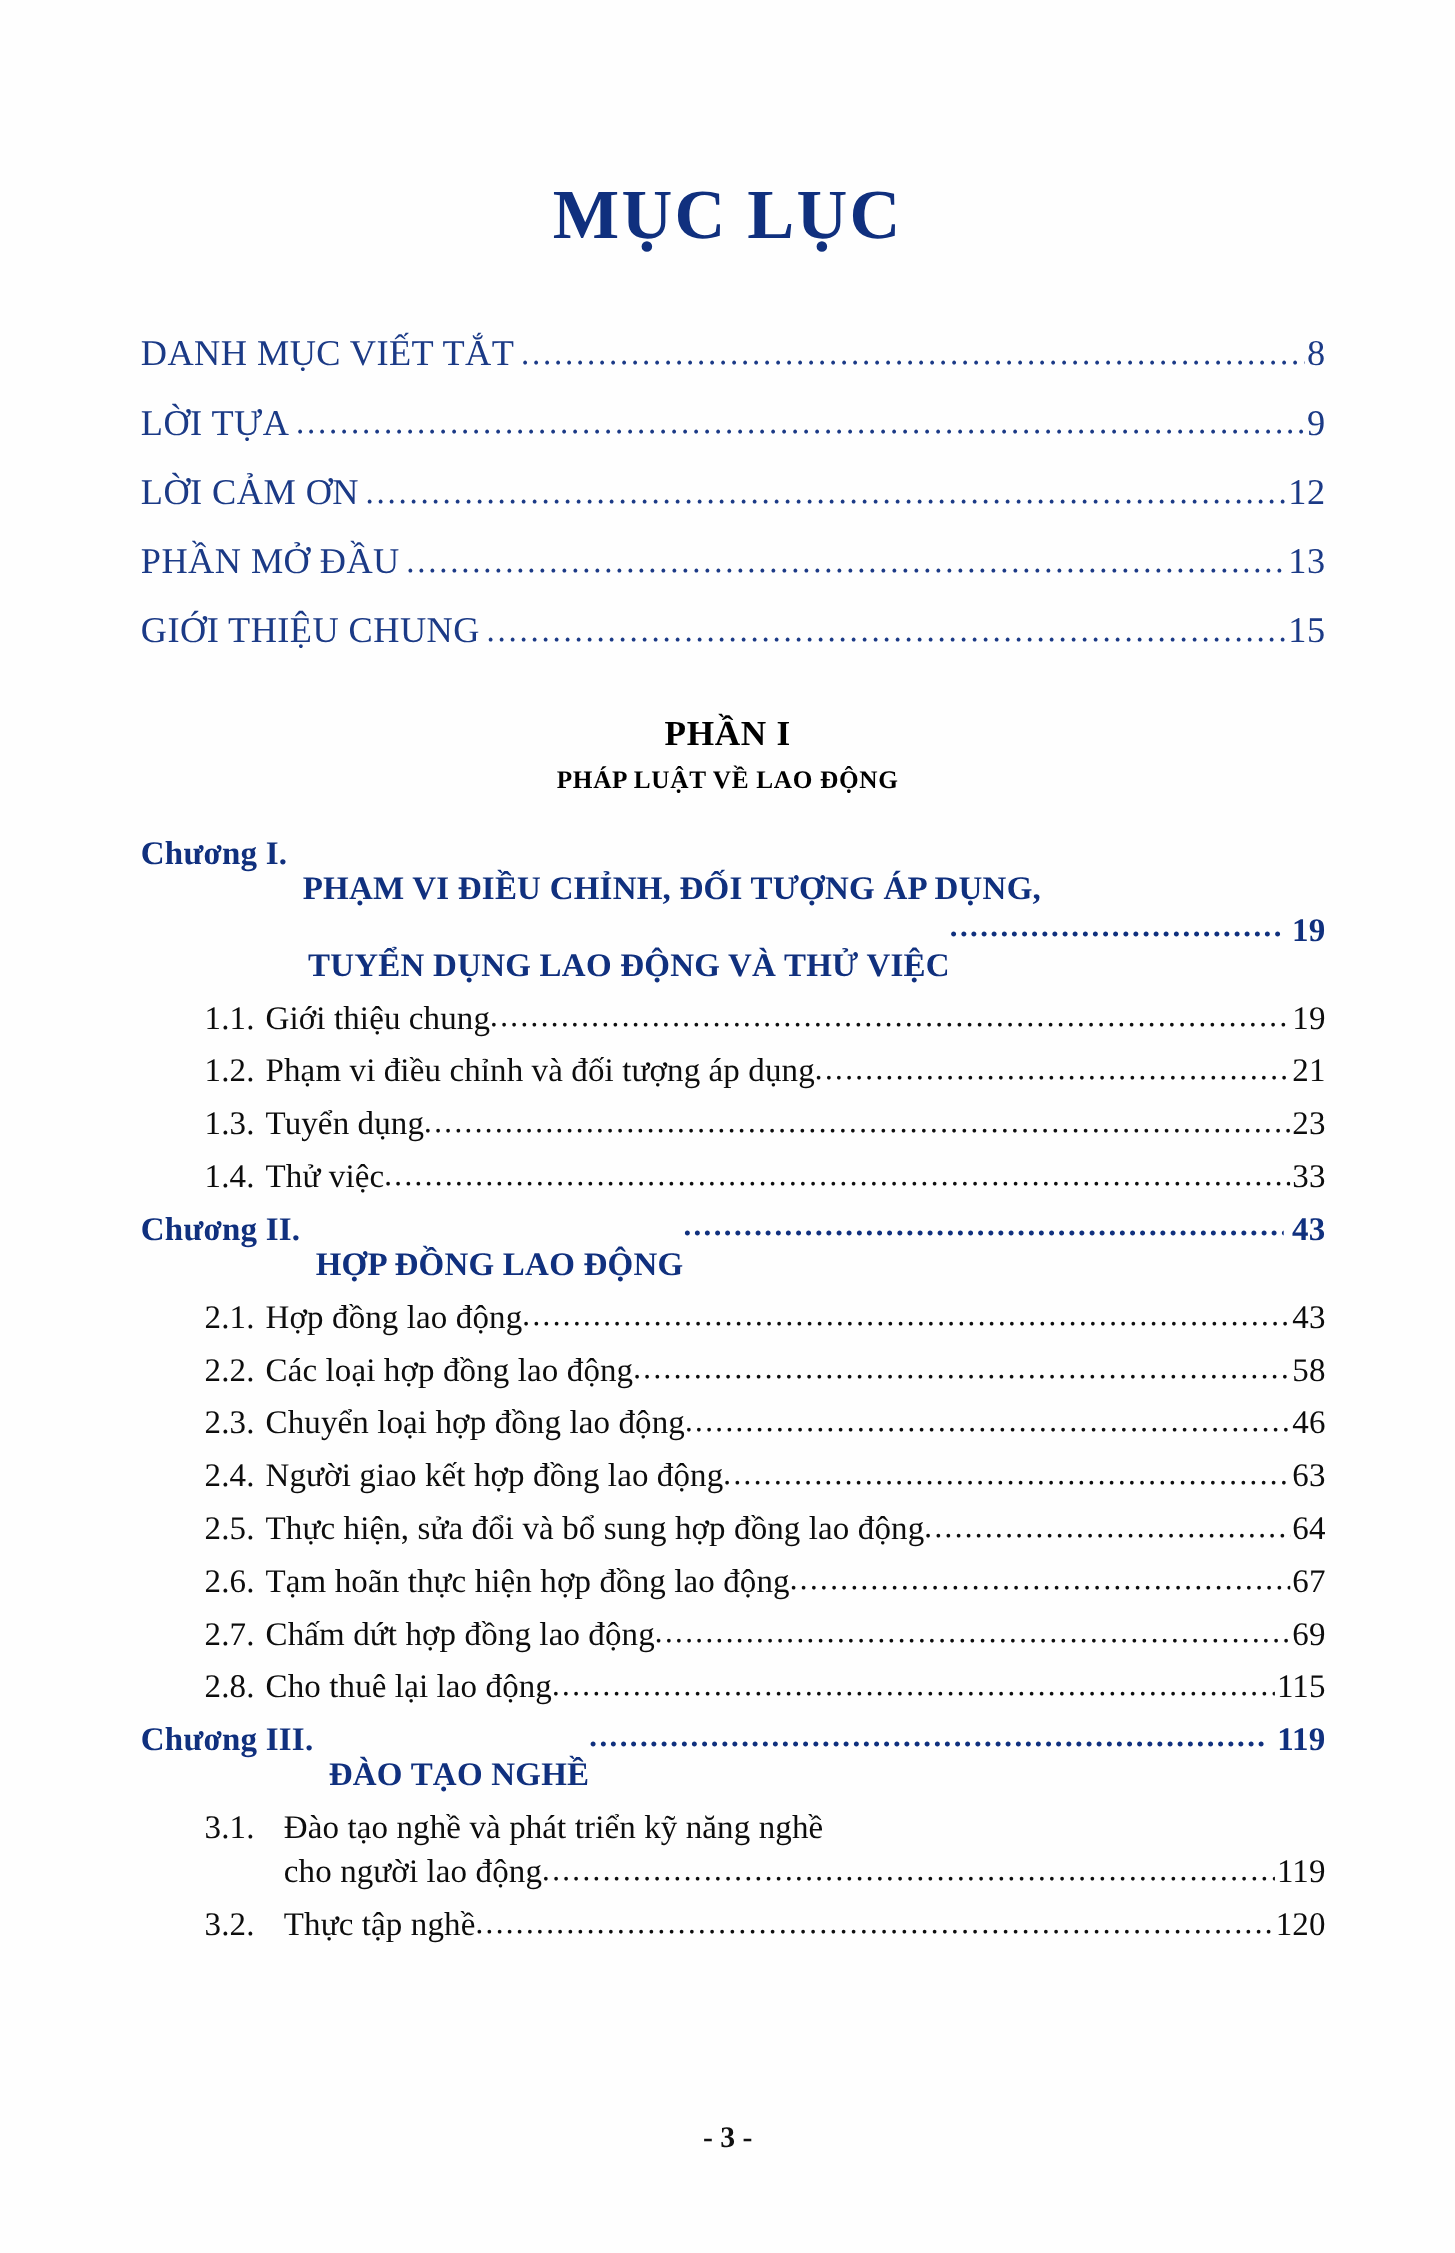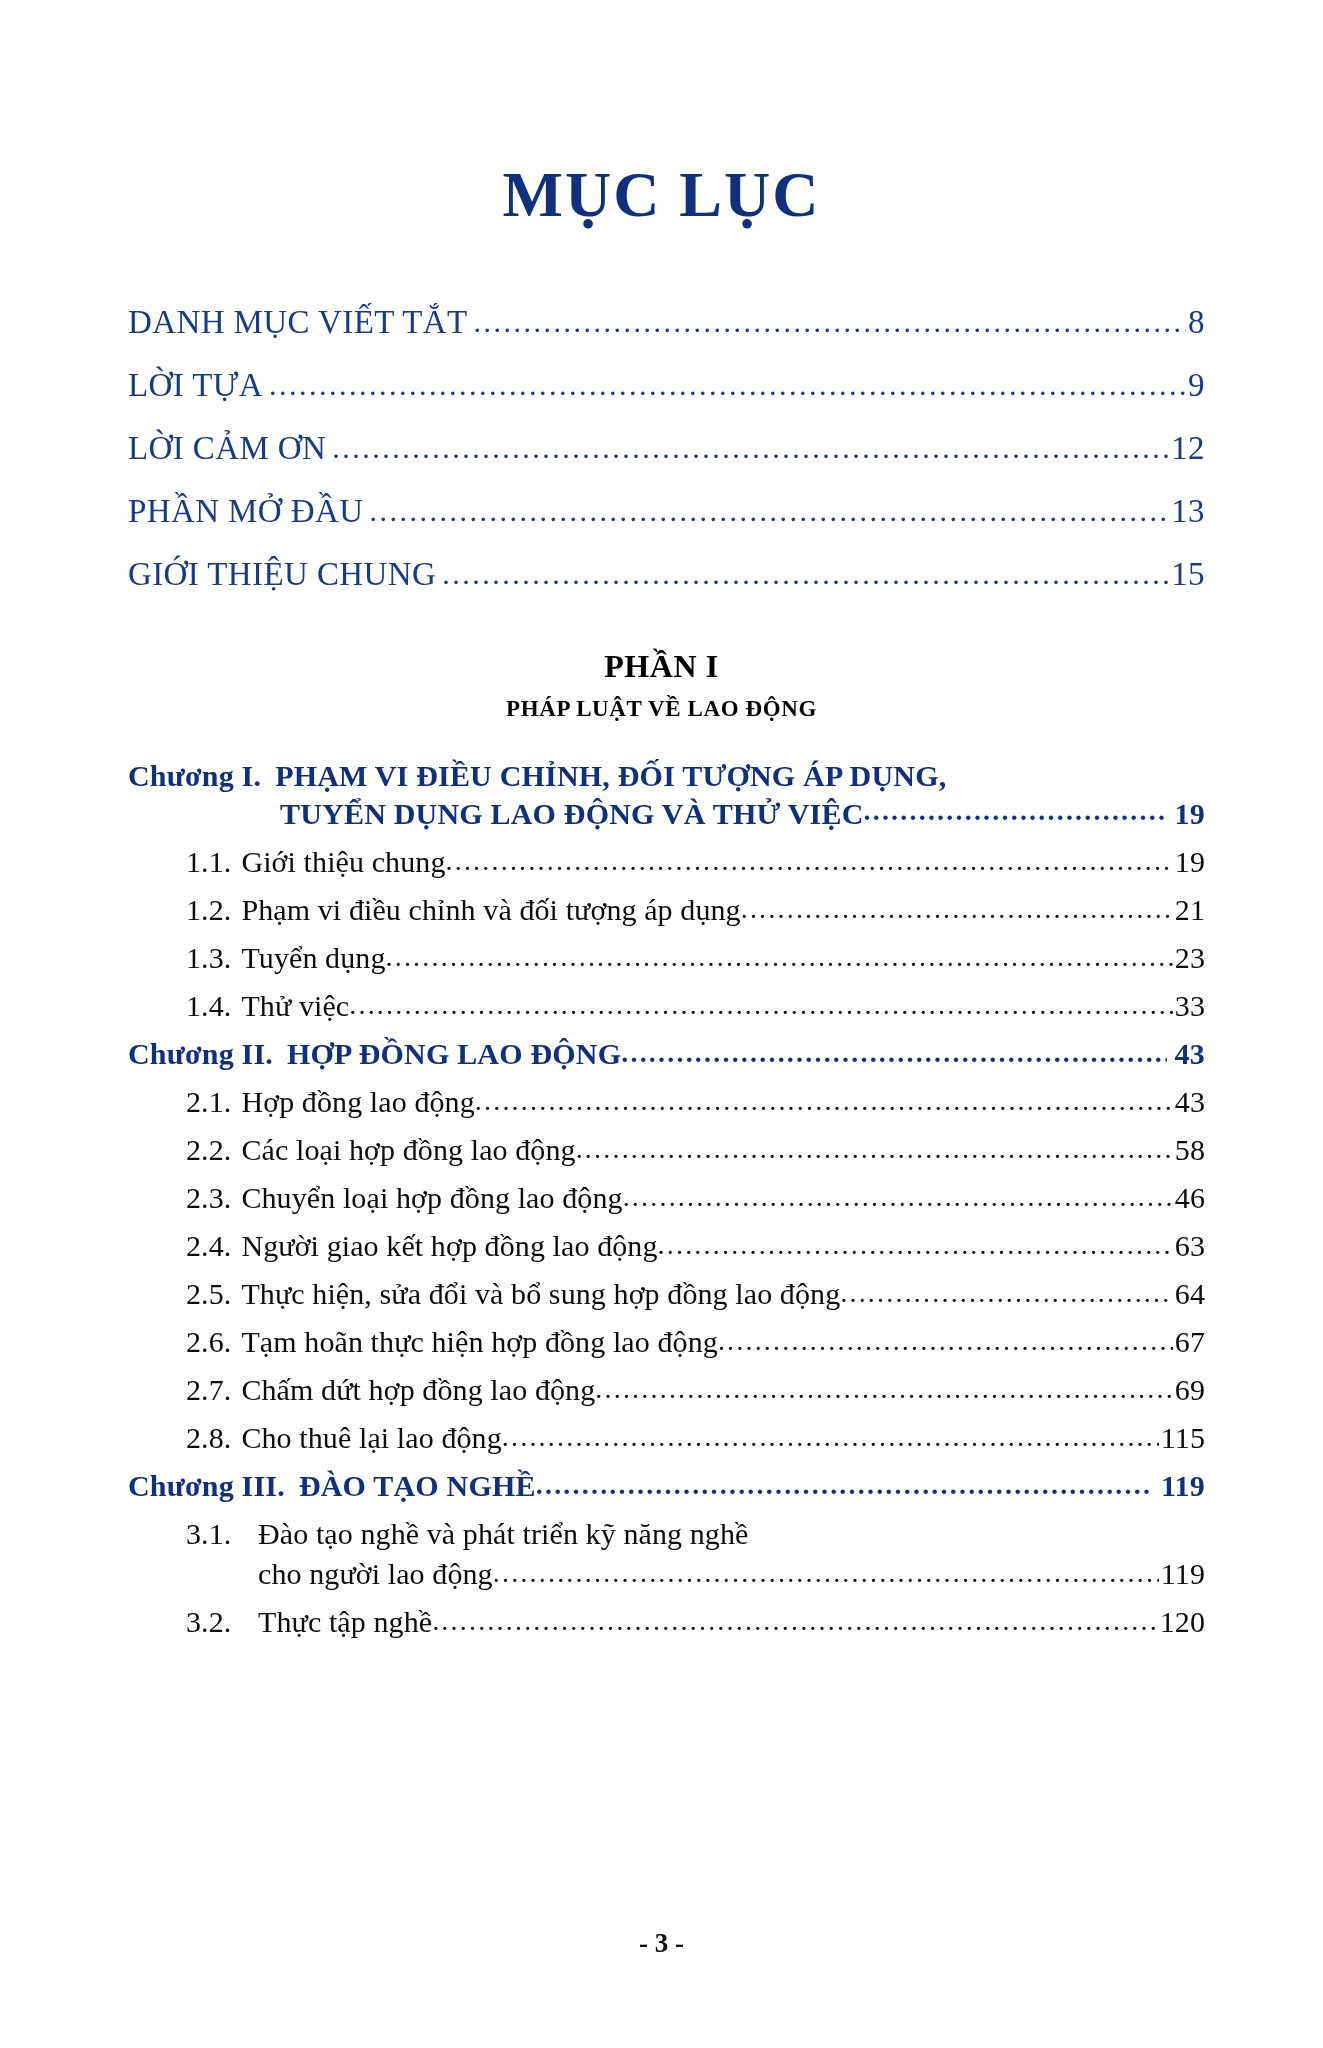--- a/index.html
+++ b/index.html
@@ -96,29 +96,30 @@
 
   .chapter {
     color: #10307e;
     font-weight: 700;
     font-size: 30px;
     margin-bottom: 14px;
     letter-spacing: 0.2px;
   }
   .chapter .line {
     display: flex;
-    align-items: flex-end;
+    align-items: flex-start;
     white-space: nowrap;
   }
   .chapter .chap-label {
     flex: 0 0 auto;
     padding-right: 14px;
   }
   .chapter .chap-text {
     flex: 0 0 auto;
+    margin-top: 32px;
   }
   .chapter .leader {
     flex: 1 1 auto;
     overflow: hidden;
     white-space: nowrap;
     letter-spacing: 2.2px;
     font-size: 28px;
     transform: translateY(-2px);
   }
   .chapter .pageno {

